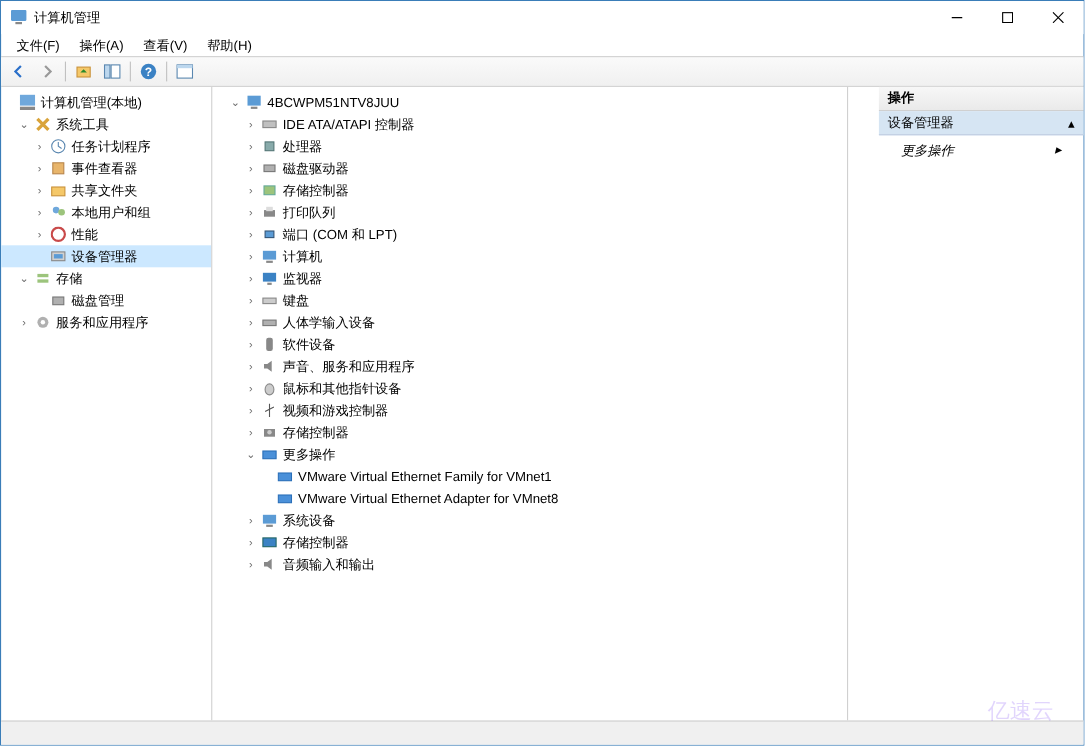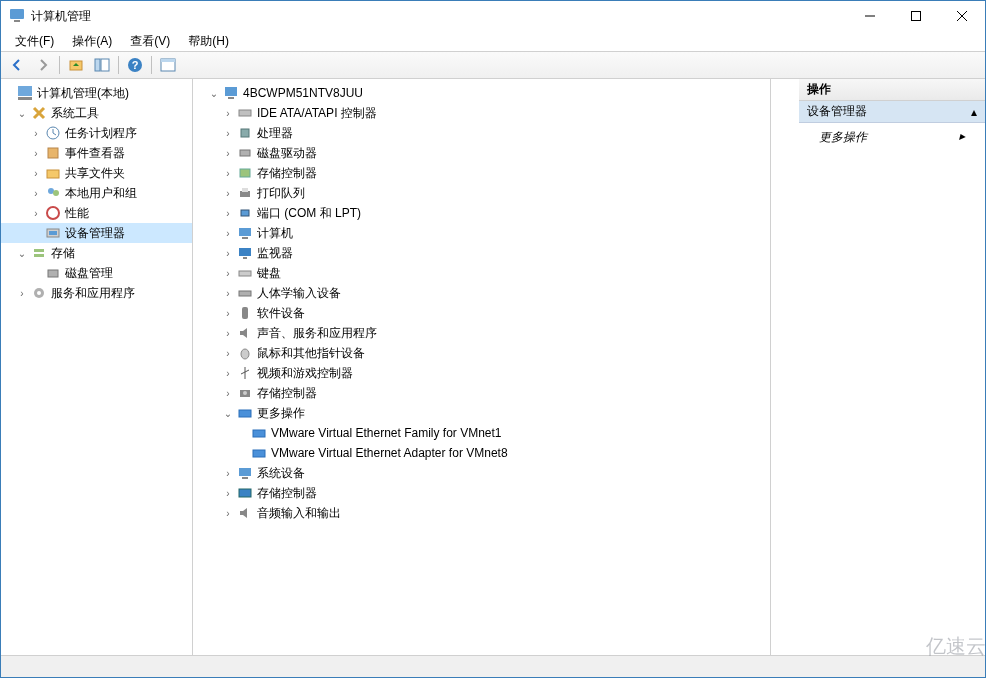--- a/index.html
+++ b/index.html
@@ -38,21 +38,21 @@
 .indent { display: inline-block; }
 .sp1 { width: 14px; } .sp2 { width: 28px; } .sp3 { width: 42px; }
 
 
 .right-header { height: 22px; background: linear-gradient(#f7f7f7,#eaeaea); border-bottom: 1px solid #d0d0d0; display: flex; align-items: center; padding: 0 8px; font-weight: bold; }
 .right-section { height: 22px; background: #d6e5f3; border-bottom: 1px solid #c0cde0; display: flex; align-items: center; justify-content: space-between; padding: 0 8px; cursor: pointer; }
 .right-action { padding: 6px 20px; cursor: pointer; display: flex; justify-content: space-between; font-style: italic; }
 
 .statusbar { height: 22px; border-top: 1px solid #d0d0d0; background: #f0f0f0; }
 
-.watermark { position: absolute; right: 0; bottom: 18px; opacity: 0.25; font-size: 20px; color: #0f172a; pointer-events: none; }
+.watermark { position: absolute; right: 28px; bottom: 18px; opacity: 0.25; font-size: 20px; color: #8b5cf6; pointer-events: none; }
 </style>
 </head>
 <body>
 
 <div class="window">
 
   <div class="titlebar">
     <span class="titlebar-icon">
       <svg width="16" height="16" viewBox="0 0 16 16">
           <rect x="1" y="1" width="14" height="10" fill="#5b9bd5" rx="1"></rect>

